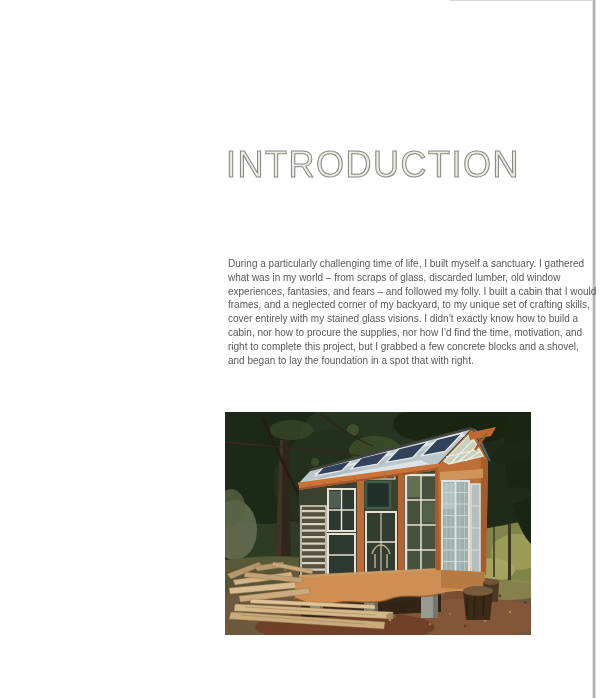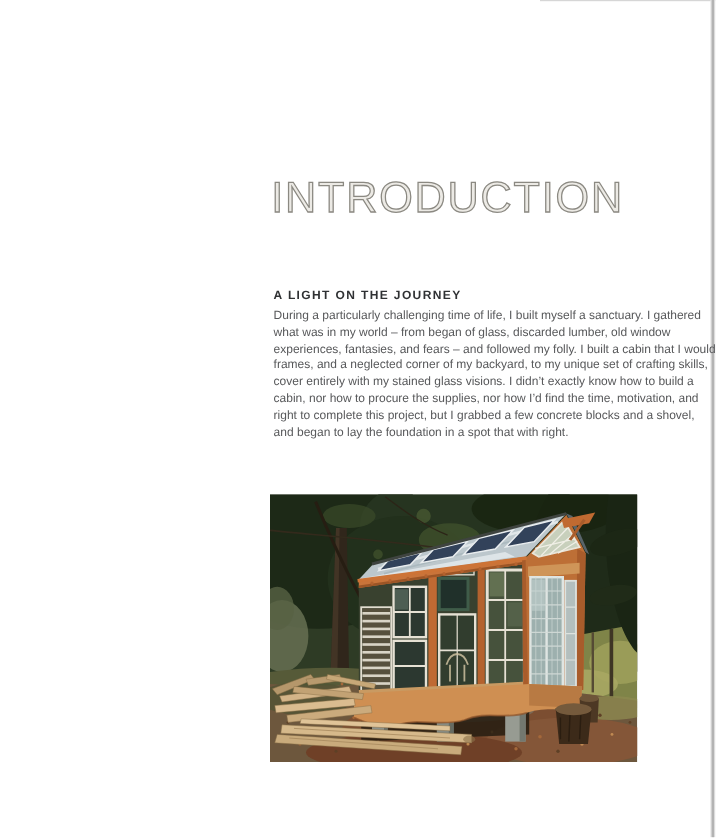--- a/index.html
+++ b/index.html
@@ -65,25 +65,24 @@
 </head>
 <body>
 
 <div class="page">
 
   <div class="page-edge-top"></div>
   <div class="page-edge-right"></div>
 
   <div class="chapter-title">INTRODUCTION</div>
 
-  <div class="section-heading">A LIGHT ON THE JOURNEY</div>
 
   <div class="body-text">
     <div class="line">During a particularly challenging time of life, I built myself a sanctuary. I gathered</div>
-    <div class="line">what was in my world – from began of glass, discarded lumber, old window</div>
+    <div class="line">what was in my world – from scraps of glass, discarded lumber, old window</div>
     <div class="line">experiences, fantasies, and fears – and followed my folly. I built a cabin that I would</div>
     <div class="line">frames, and a neglected corner of my backyard, to my unique set of crafting skills,</div>
     <div class="line">cover entirely with my stained glass visions. I didn’t exactly know how to build a</div>
     <div class="line">cabin, nor how to procure the supplies, nor how I’d find the time, motivation, and</div>
     <div class="line">right to complete this project, but I grabbed a few concrete blocks and a shovel,</div>
     <div class="line">and began to lay the foundation in a spot that with right.</div>
   </div>
 
   <div class="photo-frame">
     <svg width="306" height="223" viewBox="0 0 306 223" xmlns="http://www.w3.org/2000/svg">

